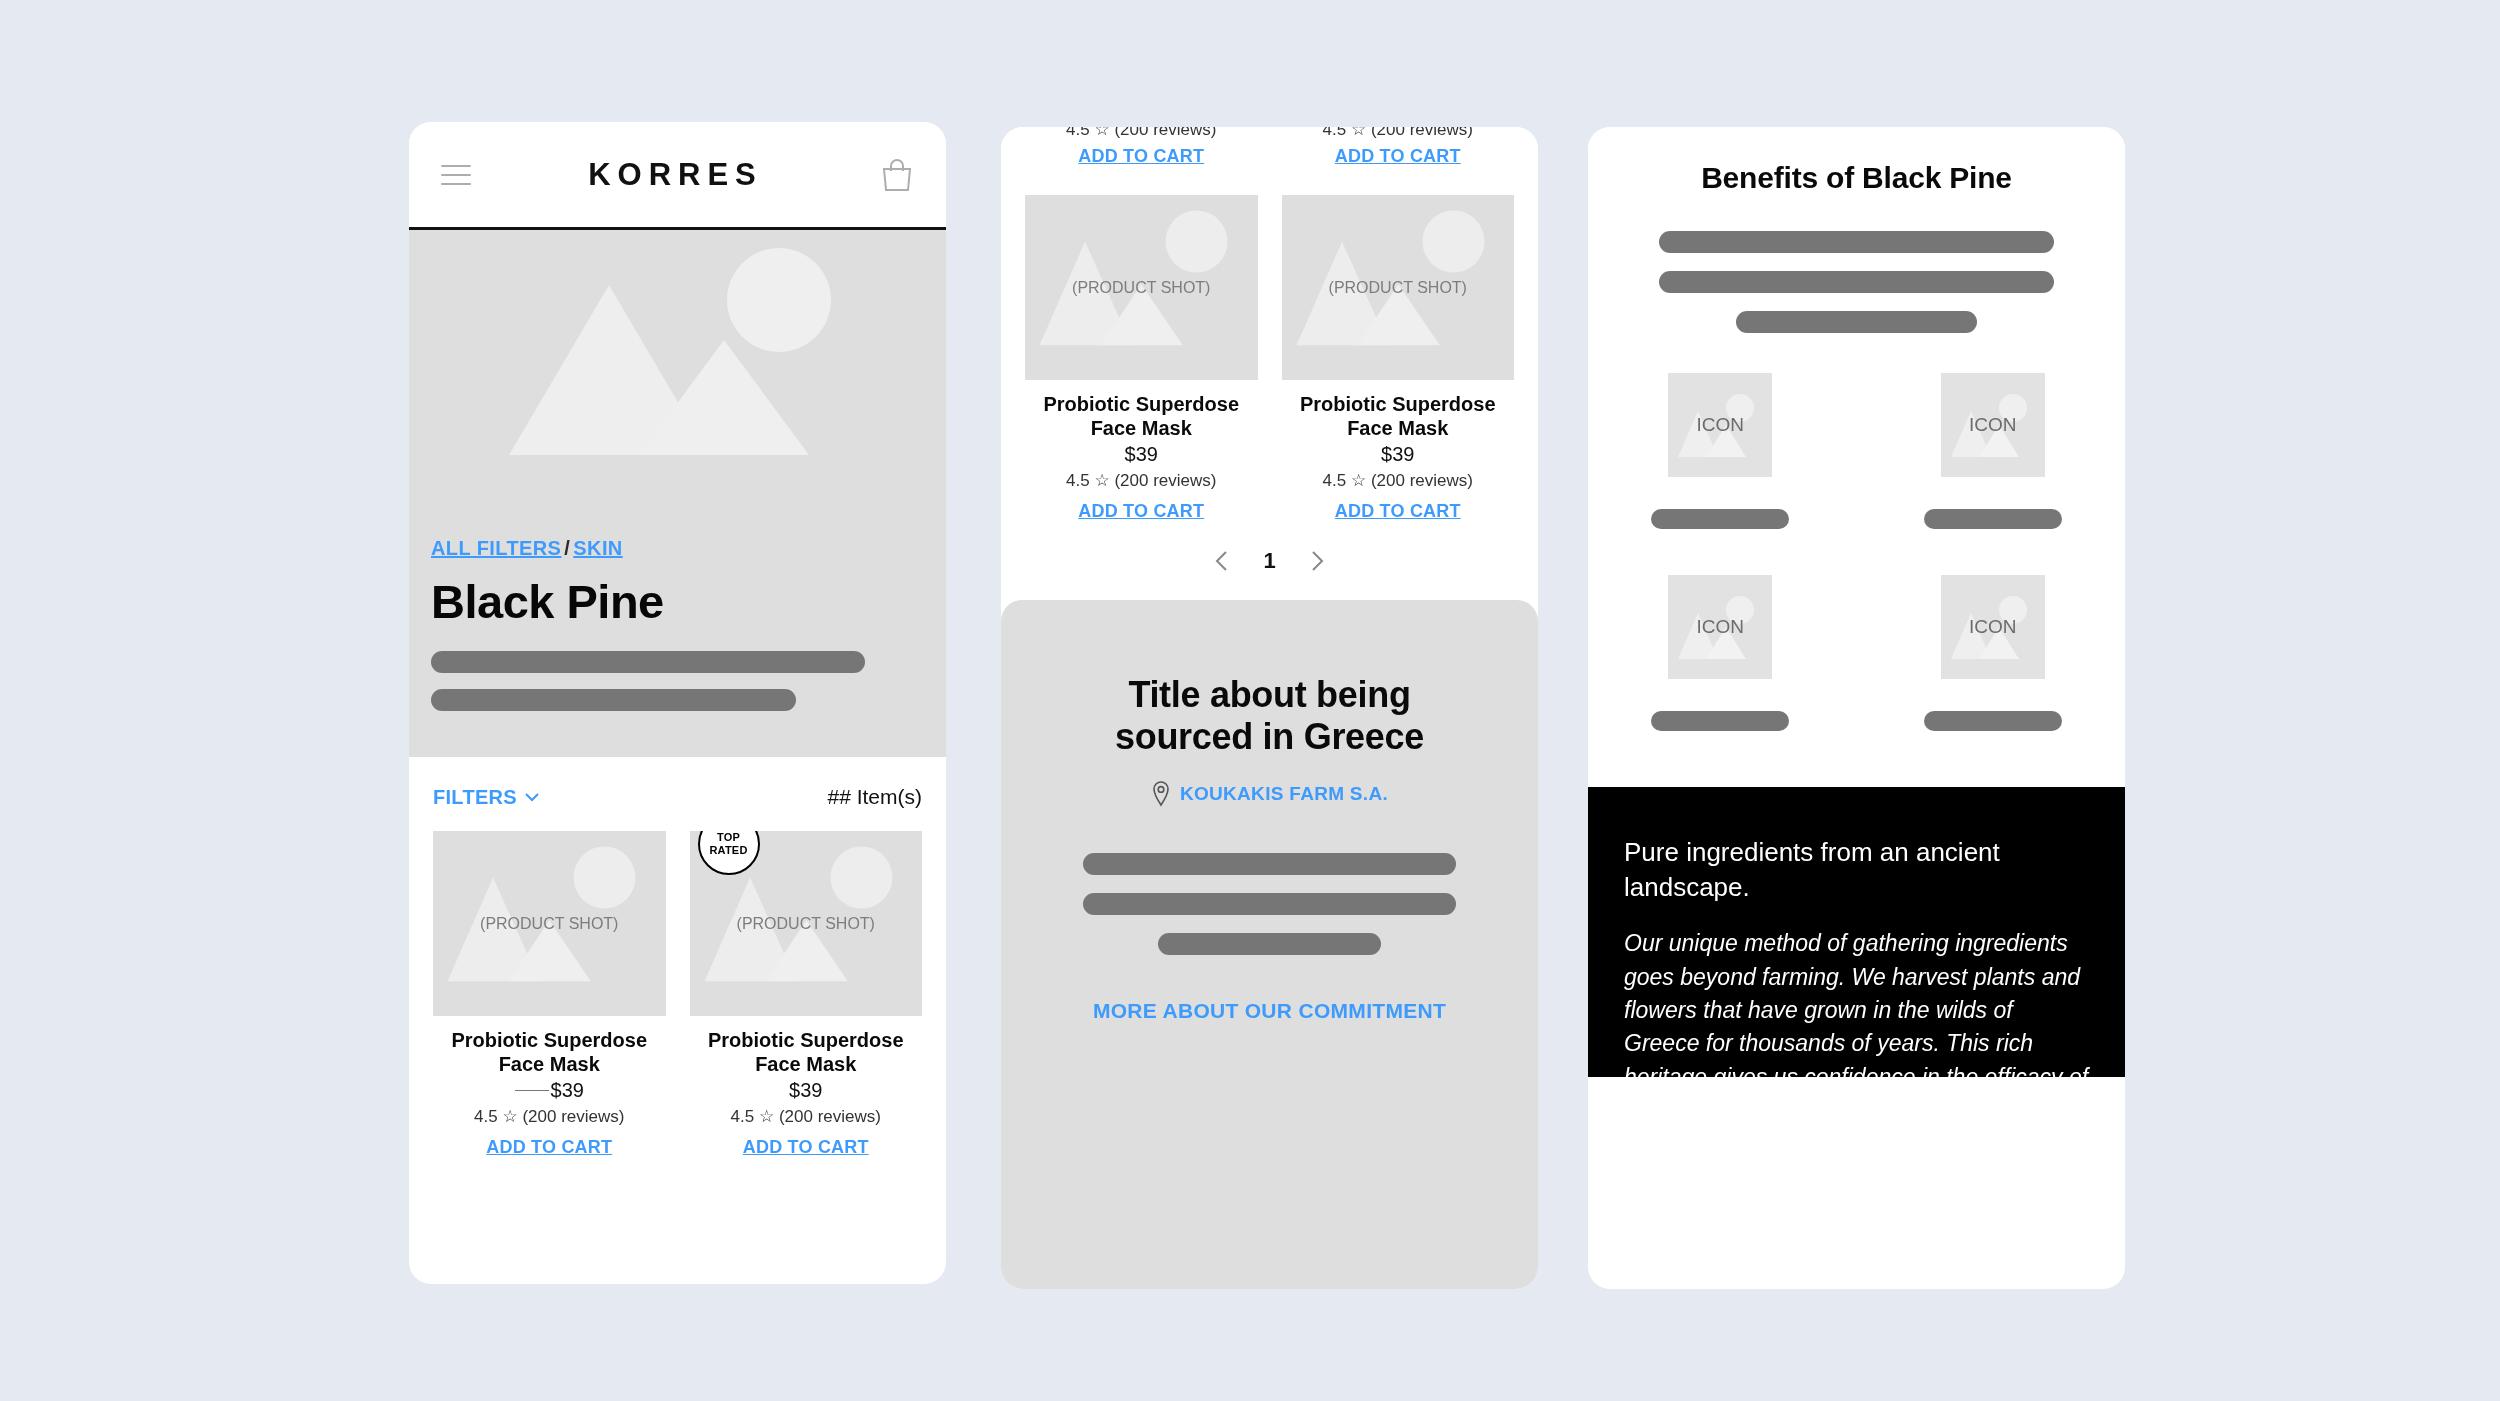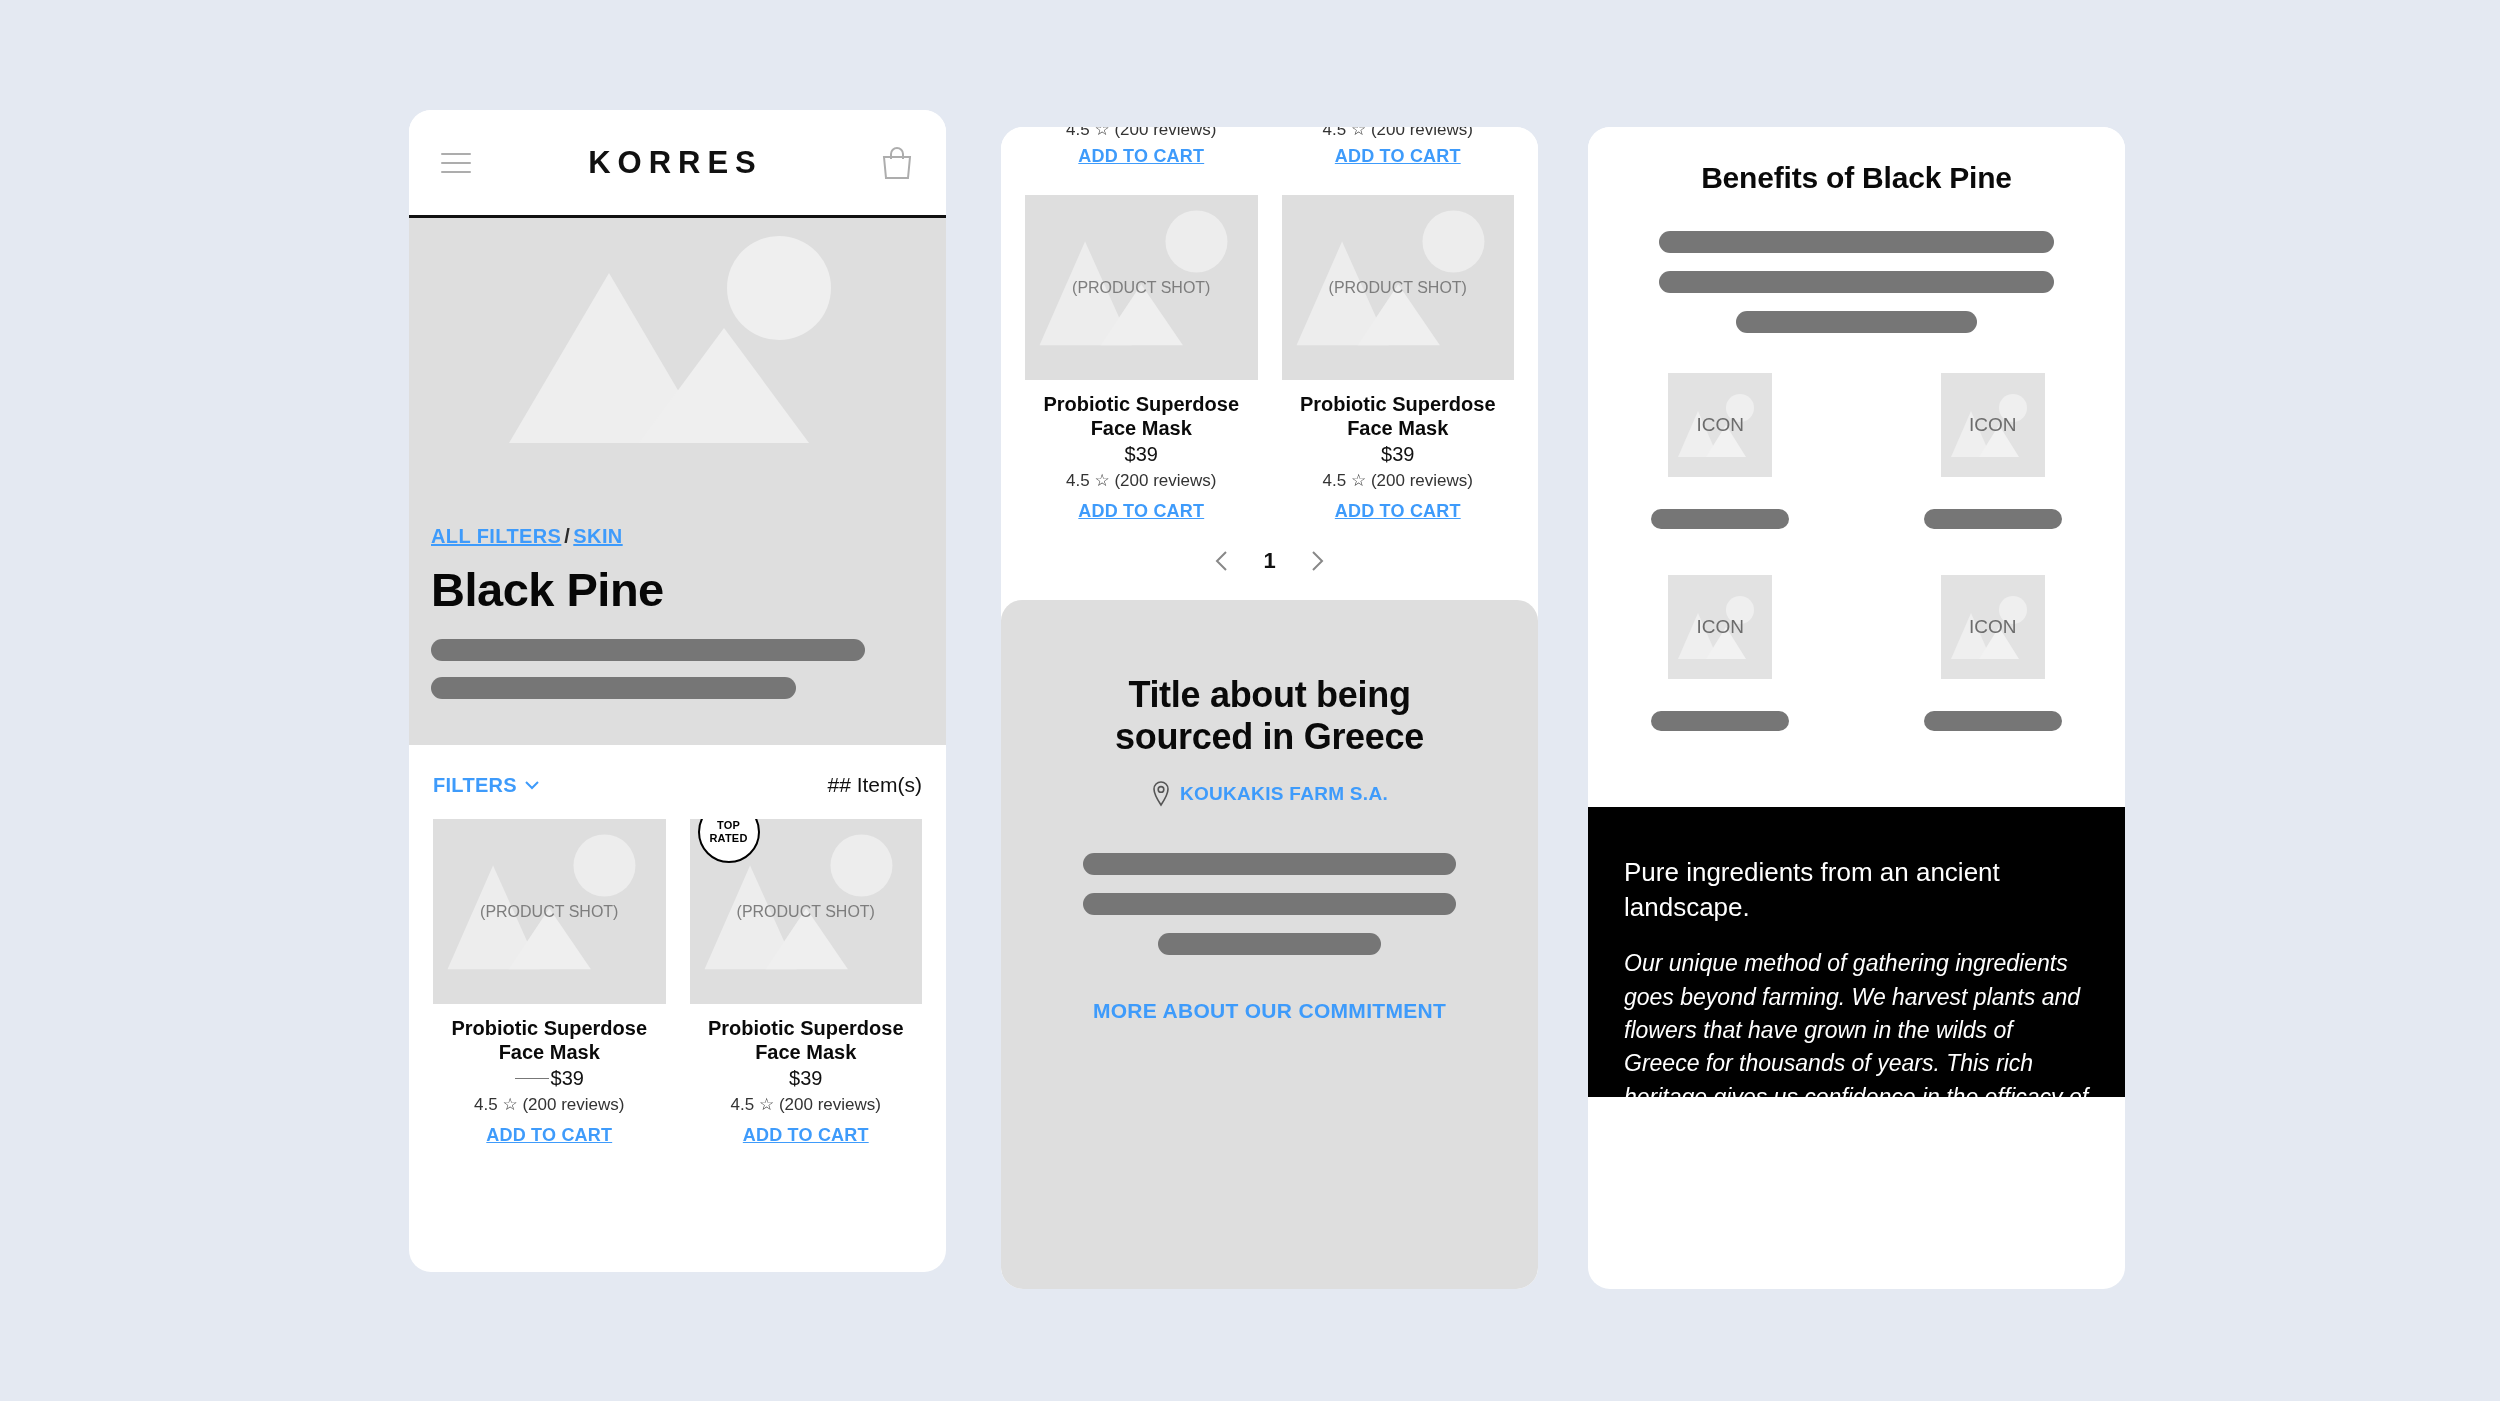--- a/index.html
+++ b/index.html
@@ -15,23 +15,23 @@
     width: 2500px; height: 1401px;
   }
 
   
   .panel {
     position: absolute;
     background: #ffffff;
     border-radius: 22px;
     overflow: hidden;
   }
-  #panel-catalog { left: 409px; top: 110px; width: 537px; height: 1162px; }
+  #panel-catalog { left: 409px; top: 122px; width: 537px; height: 1162px; }
   #panel-listing { left: 1001px; top: 127px; width: 537px; height: 1162px; }
-  #panel-benefits { left: 1588px; top: 127px; width: 537px; height: 1162px; gap: 20px; }
+  #panel-benefits { left: 1588px; top: 127px; width: 537px; height: 1162px; }
 
   
   .site-header {
     height: 108px;
     background: #fff;
     display: flex;
     align-items: center;
     justify-content: space-between;
     padding: 0 32px;
     border-bottom: 3px solid #111;

